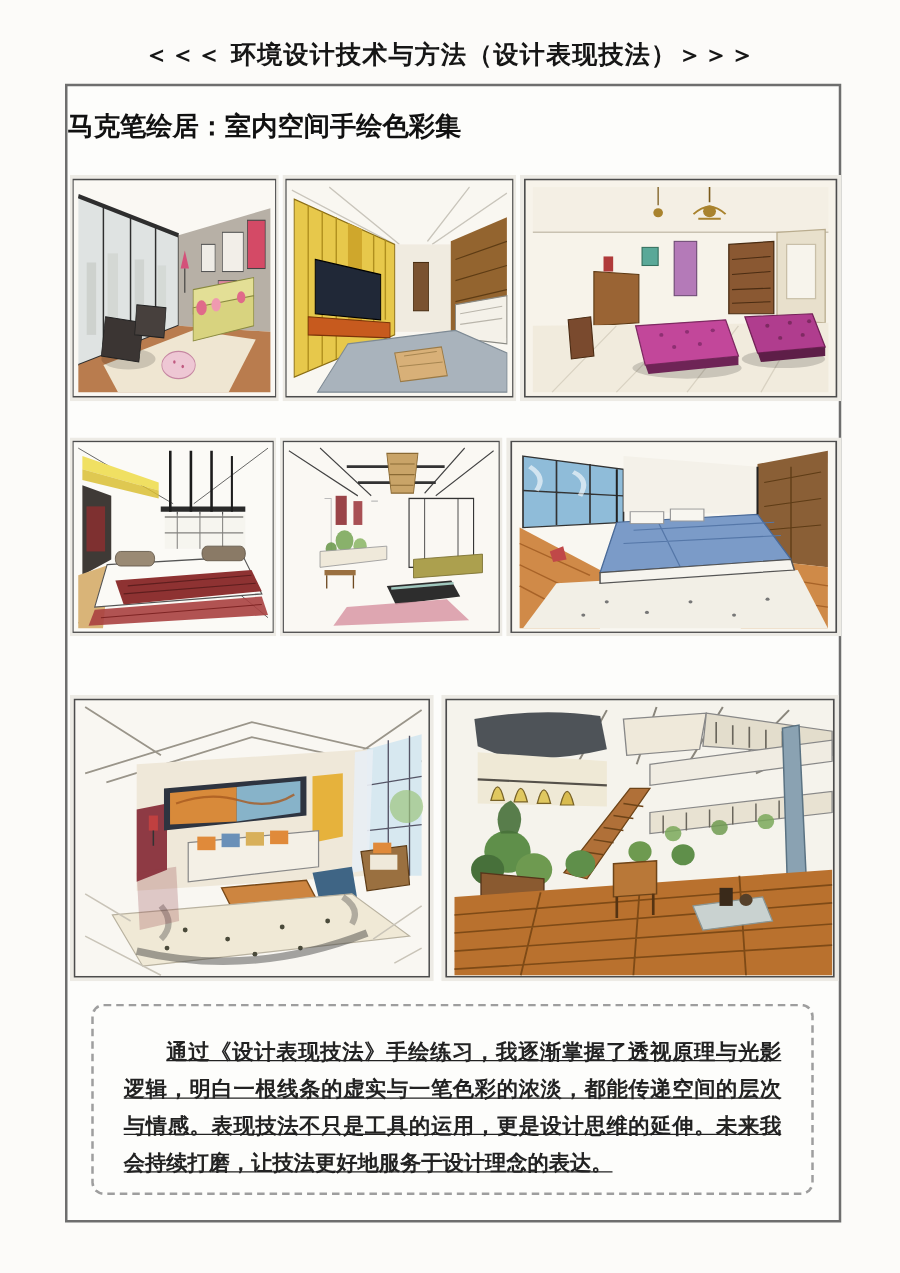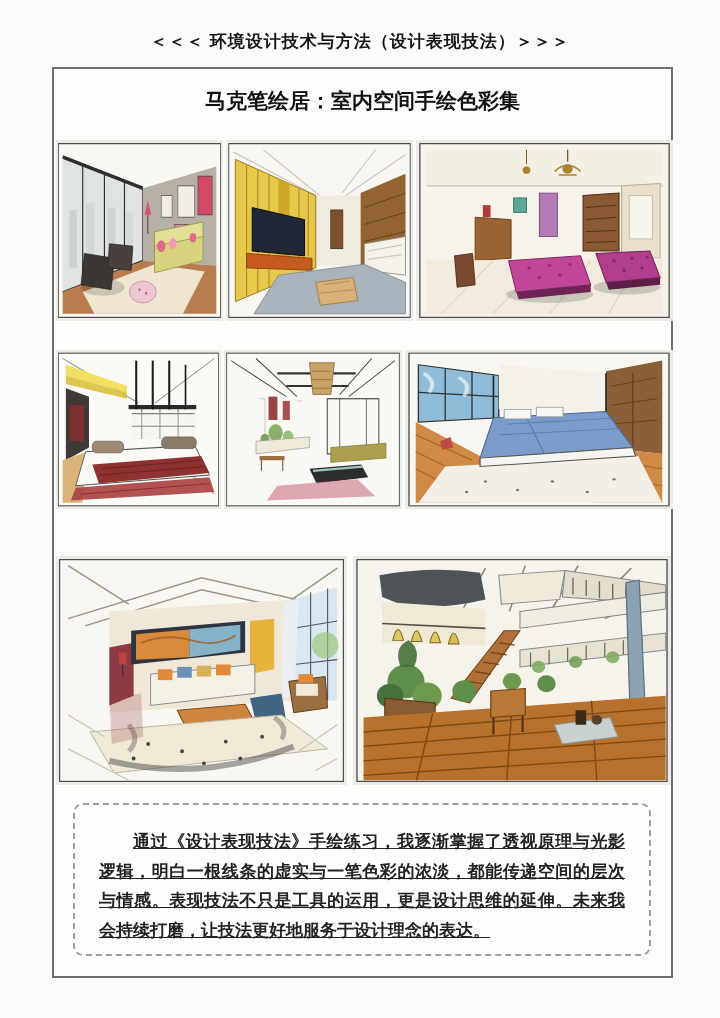--- a/index.html
+++ b/index.html
@@ -4,29 +4,29 @@
 <style>
   html,body{margin:0;padding:0;}
   body{
     width:720px;height:1018px;position:relative;overflow:hidden;
     background:#fcfbf9;
     font-family:"Liberation Sans","DejaVu Sans",sans-serif;
     color:#1c1c1c;
   }
   .header-title{
     position:absolute;top:30px;left:0;width:720px;
-    text-align:center;font-size:17px;font-weight:700;letter-spacing:1px;color:#161616;
+    text-align:center;font-size:20px;font-weight:700;letter-spacing:1px;color:#161616;
   }
   .main-box{
     position:absolute;left:52px;top:67px;width:621px;height:911px;
     box-sizing:border-box;border:2px solid #6e6e6e;background:#fdfdfb;
   }
   .album-title{
     position:absolute;top:18px;left:0;width:100%;
-    text-align:center;font-size:21px;font-weight:700;color:#111;
+    font-size:21px;font-weight:700;color:#111;
   }
   .row{position:absolute;left:2px;display:flex;gap:3px;}
   .row1{top:71px;height:181px;}
   .row2{top:281px;height:159px;}
   .row3{top:487px;height:229px;gap:6px;}
   .sketch{height:100%;margin:0;padding:0;position:relative;}
   .sketch svg{width:100%;height:100%;display:block;}
   .s1{width:167px;} .s2{width:187px;} .s3{width:257px;}
   .s4{width:165px;} .s5{width:178px;} .s6{width:268px;}
   .s7{width:291px;} .s8{width:318px;}

